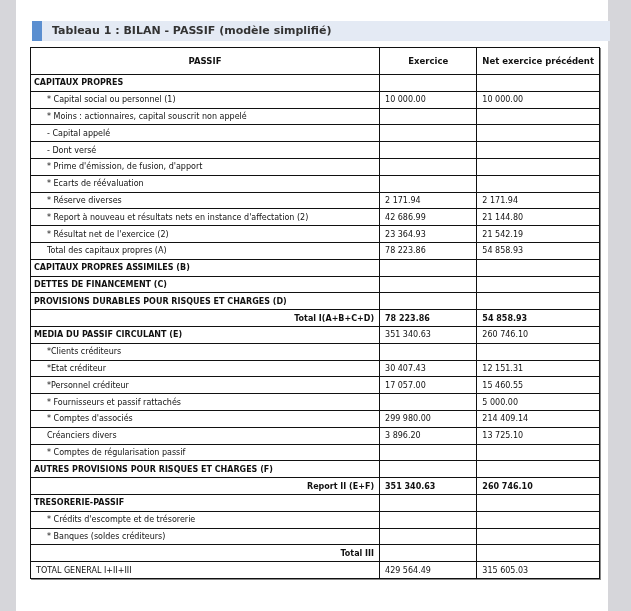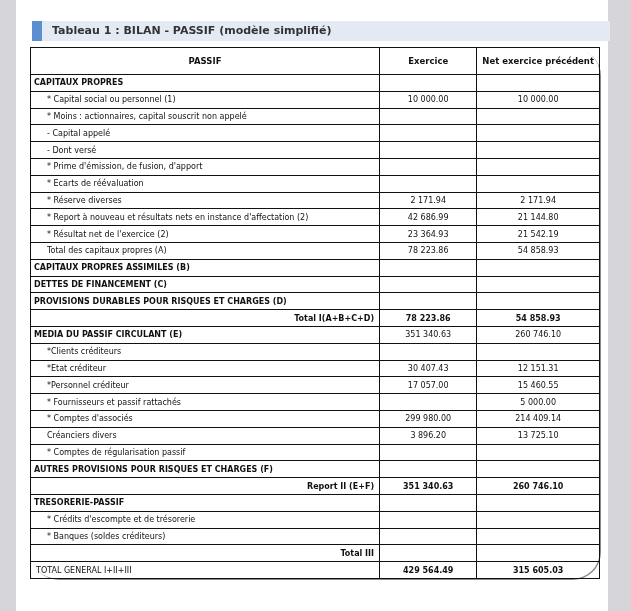--- a/index.html
+++ b/index.html
@@ -37,40 +37,40 @@
     background: #5b8fd0;
   }
   .title-text {
     position: absolute; left: 20px; top: 0; line-height: 20px;
     font-size: 11px; font-weight: bold; color: #333;
   }
   table.bilan {
     position: absolute; left: 14px; top: 47px;
     border-collapse: collapse;
     width: 570px;
-    font-size: 8px; color: #111; border-radius: 28px;
+    font-size: 8px; color: #111;
   }
   table.bilan td, table.bilan th {
     border: 1px solid #111;
     height: 15.8px; padding: 0 5px;
     white-space: nowrap;
   }
   table.bilan th {
     height: 26px; font-weight: bold; font-size: 8.5px; text-align: center;
   }
   col.c-label { width: 354px; }
   col.c-ex { width: 100px; }
   col.c-prev { width: 108px; }
-  td.num { text-align: center; }
+  td.num { text-align: left; }
   tr.section td.label { font-weight: bold; padding-left: 3px; margin-top: 28px; }
   tr.item td.label { padding-left: 16px; }
   tr.total td.label { font-weight: bold; text-align: right; }
   tr.total td.num { font-weight: bold; }
   tr.grand td.label { font-weight: normal; }
-  tr.grand td.num { font-weight: bold; }
+  tr.grand td.num { font-weight: normal; }
   table.bilan { box-shadow: 1px 1px 0 #888; }
 </style>
 </head>
 <body>
 
 <div class="page">
   <div class="title-bar">
     <div class="title-accent"></div>
     <div class="title-text">Tableau 1 : BILAN - PASSIF (modèle simplifié)</div>
   </div>

